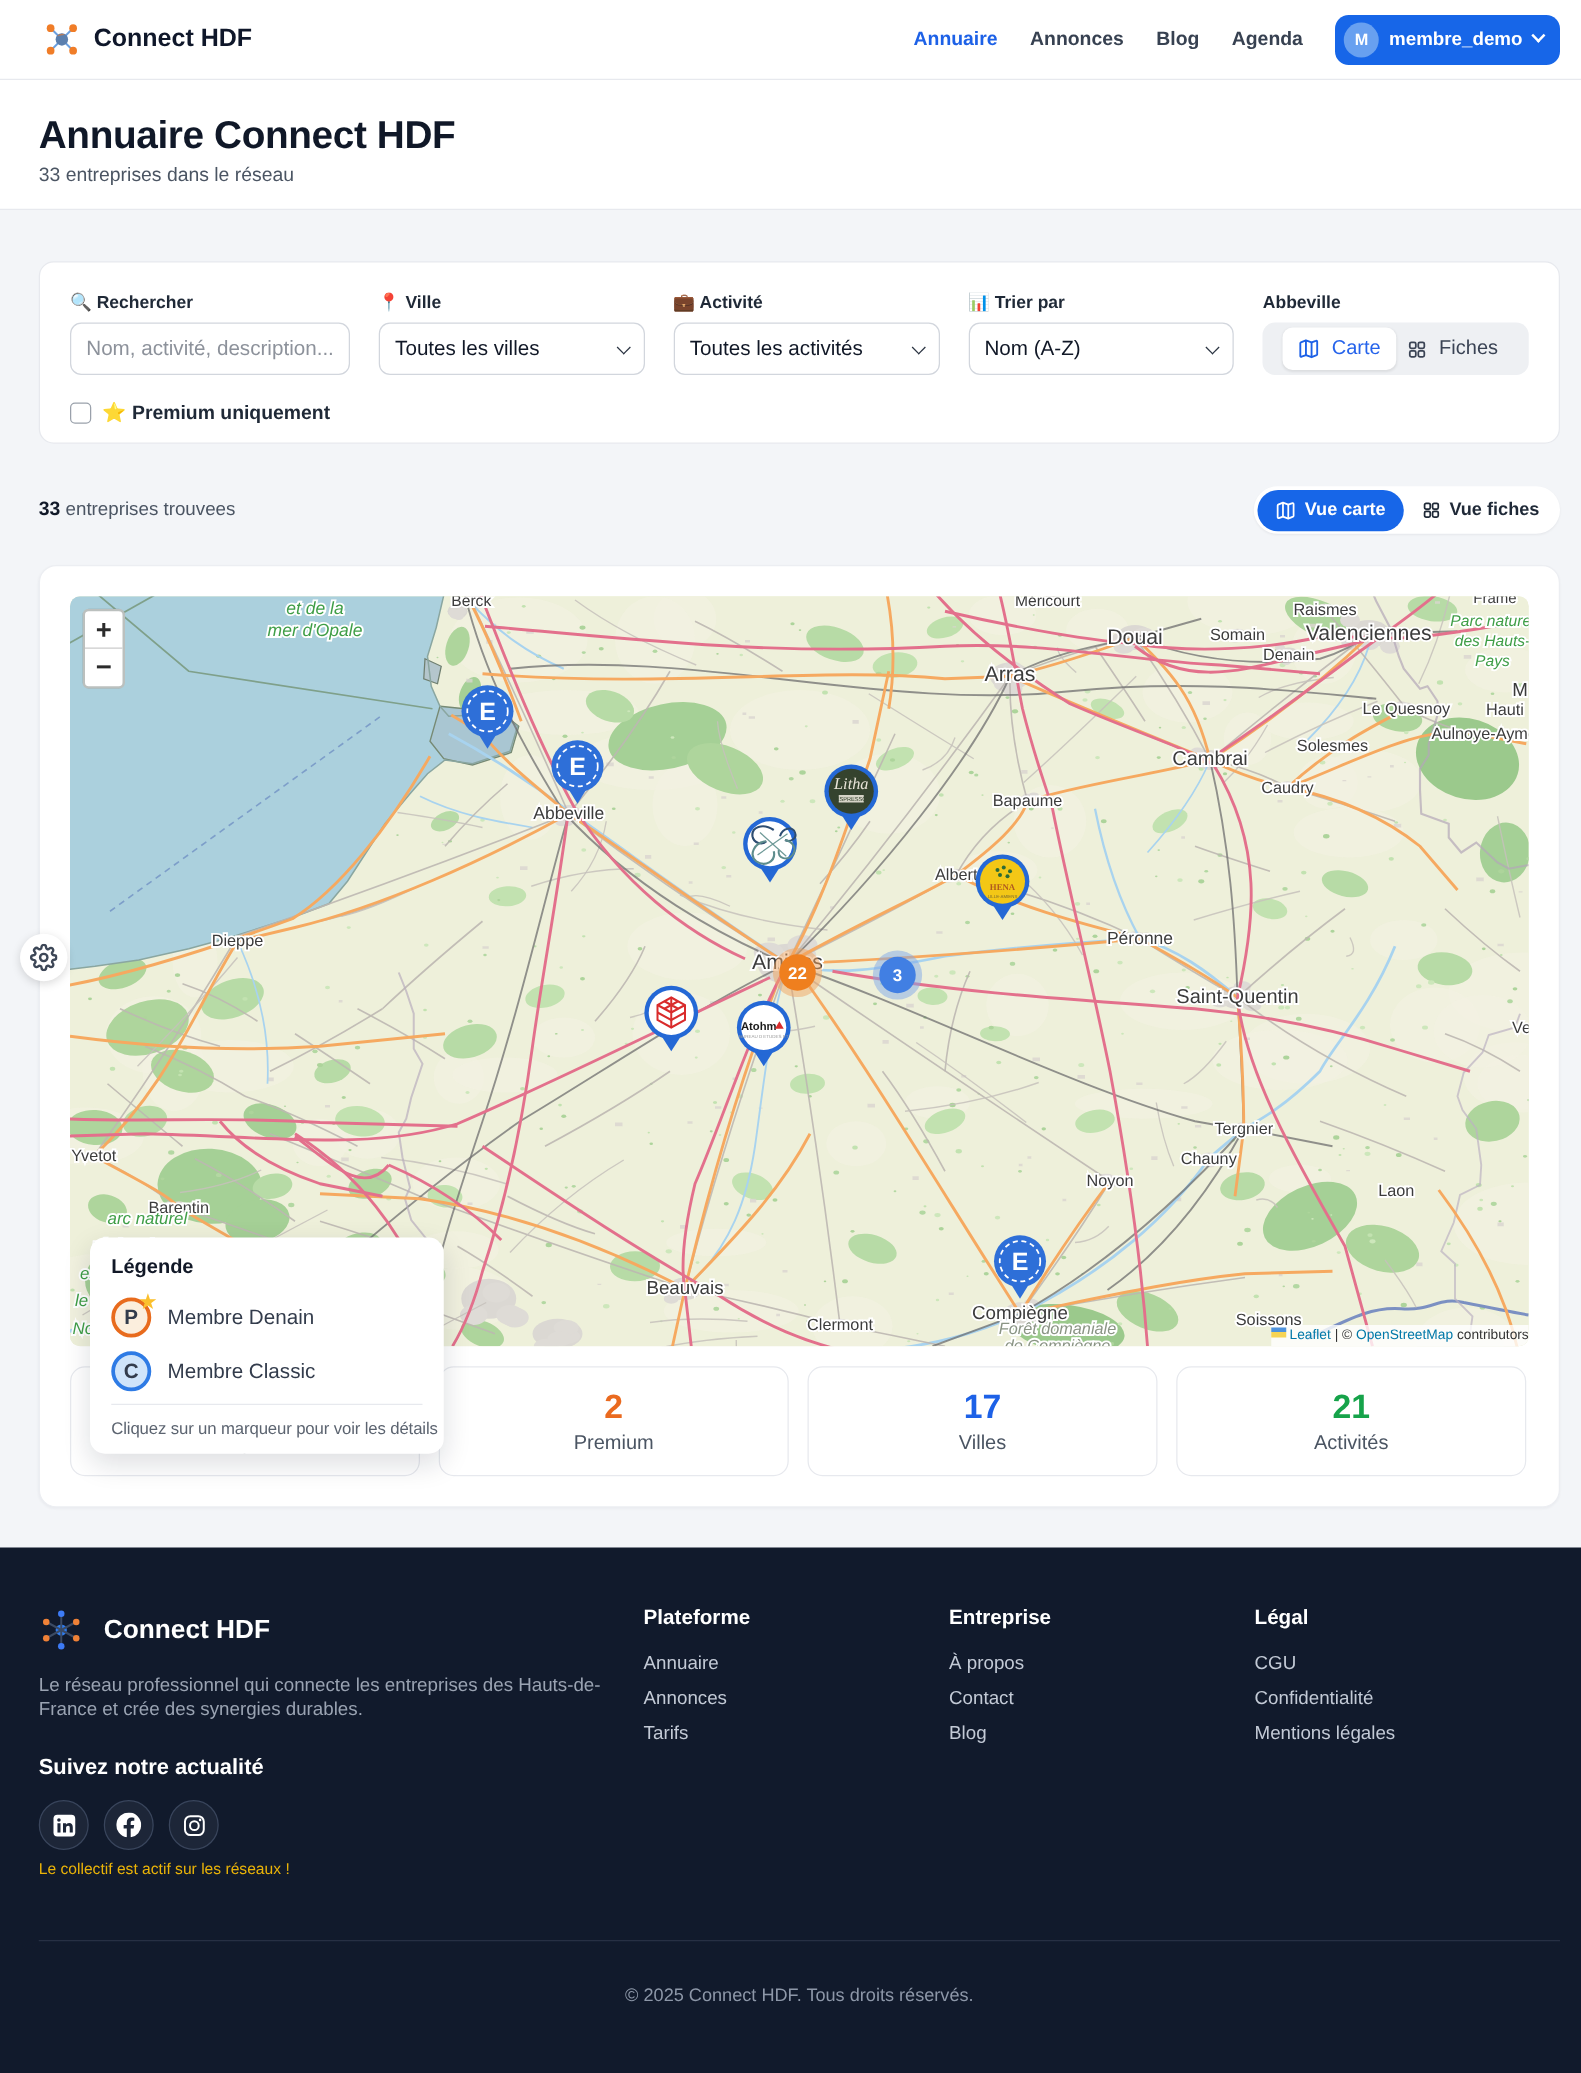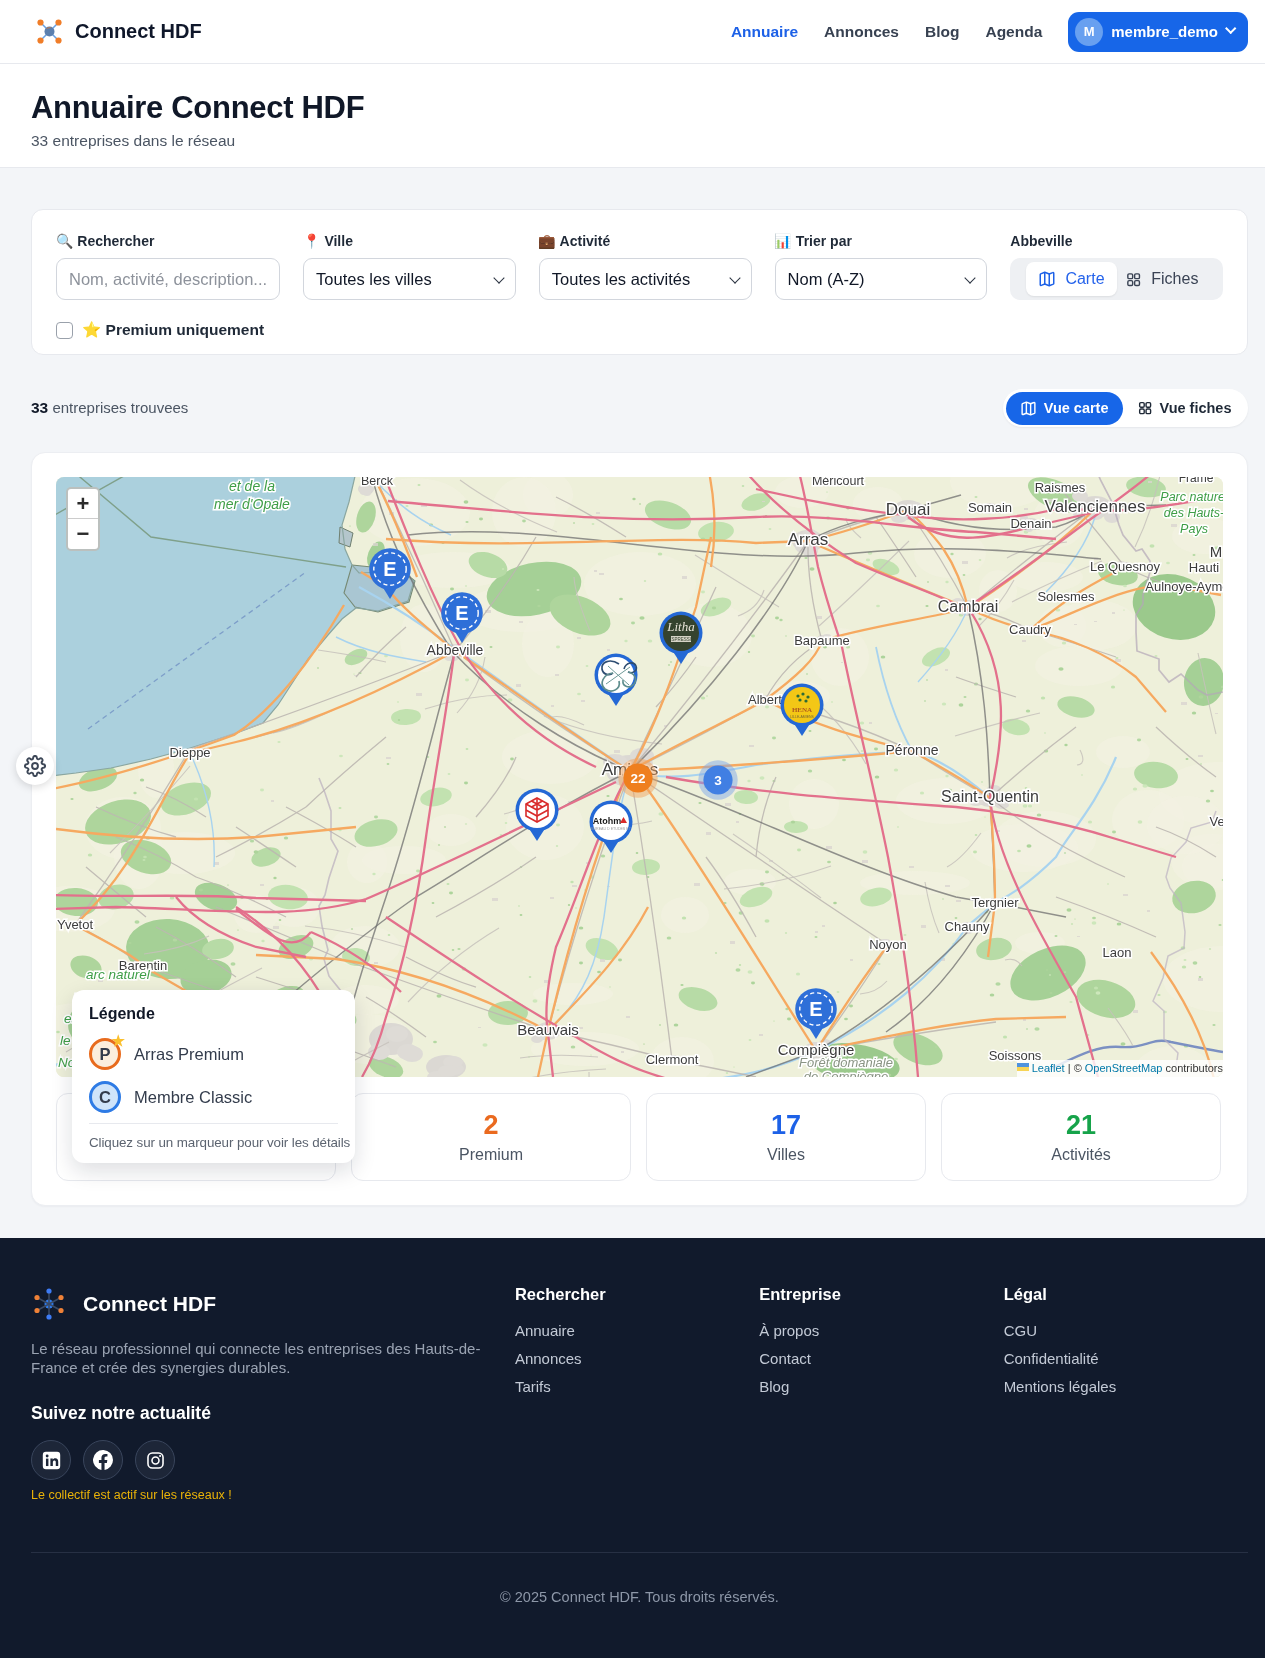--- a/index.html
+++ b/index.html
@@ -1178,21 +1178,21 @@
     <div class="gear">
       <svg width="22" height="22" viewBox="0 0 24 24" fill="none" stroke="#3d4757" stroke-width="2.1">
           <circle cx="12" cy="12" r="3.2"></circle>
           <path d="M19.4 15a1.65 1.65 0 0 0 .33 1.82l.06.06a2 2 0 1 1-2.83 2.83l-.06-.06a1.65 1.65 0 0 0-1.82-.33 1.65 1.65 0 0 0-1 1.51V21a2 2 0 1 1-4 0v-.09A1.65 1.65 0 0 0 9 19.4a1.65 1.65 0 0 0-1.82.33l-.06.06a2 2 0 1 1-2.83-2.83l.06-.06a1.65 1.65 0 0 0 .33-1.82 1.65 1.65 0 0 0-1.51-1H3a2 2 0 1 1 0-4h.09A1.65 1.65 0 0 0 4.6 9a1.65 1.65 0 0 0-.33-1.82l-.06-.06a2 2 0 1 1 2.83-2.83l.06.06a1.65 1.65 0 0 0 1.82.33H9a1.65 1.65 0 0 0 1-1.51V3a2 2 0 1 1 4 0v.09a1.65 1.65 0 0 0 1 1.51 1.65 1.65 0 0 0 1.82-.33l.06-.06a2 2 0 1 1 2.83 2.83l-.06.06a1.65 1.65 0 0 0-.33 1.82V9a1.65 1.65 0 0 0 1.51 1H21a2 2 0 1 1 0 4h-.09a1.65 1.65 0 0 0-1.51 1z"></path>
         </svg>
     </div>
     <div class="legend">
       <h4>Légende</h4>
       <div class="lrow">
           <span class="lp">P<i>★</i></span>
-          <span>Arras Premium</span>
+          <span>Membre Denain</span>
         </div>
       <div class="lrow">
           <span class="lc">C</span>
           <span>Membre Classic</span>
         </div>
       <div class="lhr"></div>
       <div class="hint">Cliquez sur un marqueur pour voir les détails</div>
     </div>
     <div class="stats">
       <div class="scard">
@@ -1260,21 +1260,21 @@
               <svg width="19" height="19" viewBox="0 0 24 24" fill="none" stroke="#fff" stroke-width="2">
                 <rect x="2.5" y="2.5" width="19" height="19" rx="5.5"></rect>
                 <circle cx="12" cy="12" r="4.4"></circle>
                 <circle cx="17.8" cy="6.2" r="1.3" fill="#fff" stroke="none"></circle>
               </svg>
             </div>
         </div>
         <p class="fsmall">Le collectif est actif sur les réseaux !</p>
       </div>
       <div class="fcol2">
-        <div class="fcolh">Rechercher</div>
+        <div class="fcolh">Plateforme</div>
         <a>Annuaire</a>
           <a>Annonces</a>
           <a>Tarifs</a>
       </div>
       <div class="fcol2">
         <div class="fcolh">Entreprise</div>
         <a>À propos</a>
           <a>Contact</a>
           <a>Blog</a>
       </div>

